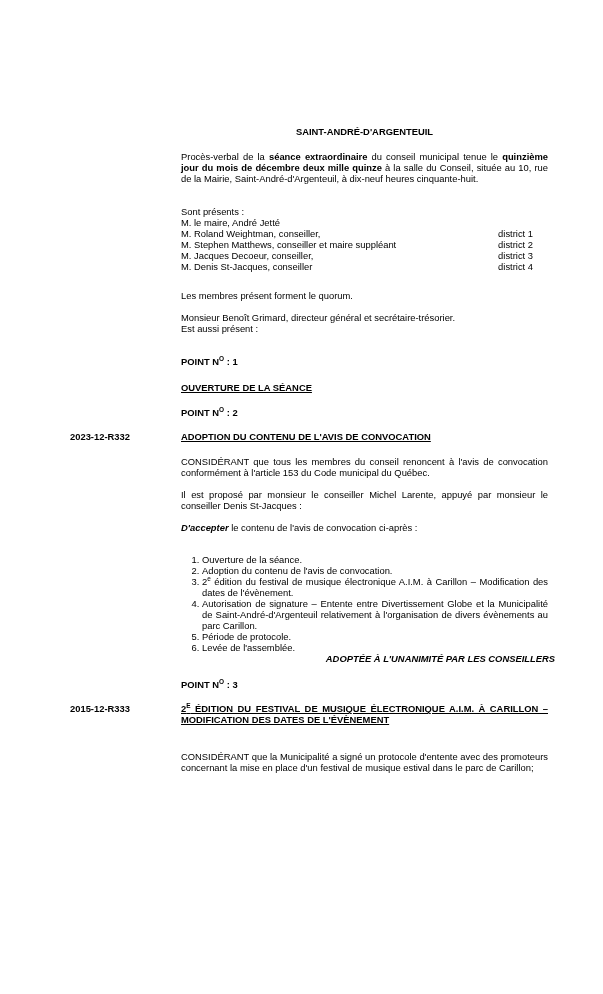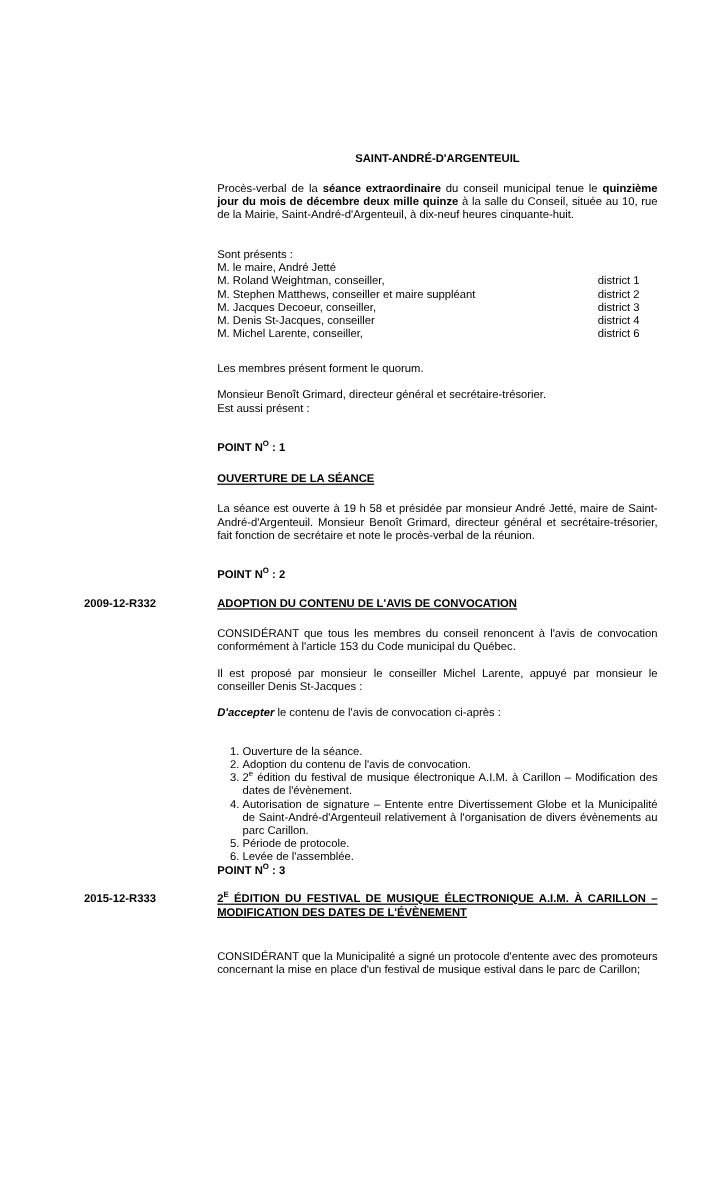--- a/index.html
+++ b/index.html
@@ -82,63 +82,59 @@
         <span class="district">district 2</span>
       </div>
       <div class="member-row">
         <span>M. Jacques Decoeur,  conseiller,</span>
         <span class="district">district 3</span>
       </div>
       <div class="member-row">
         <span>M. Denis St-Jacques,  conseiller</span>
         <span class="district">district 4</span>
       </div>
-      <div class="member-row">
-        <span>M. Michel Larente, conseiller,</span>
-        <span class="district">district 6</span>
-      </div>
     </div>
 
     <p class="gap11">Les membres présent forment le quorum.</p>
 
     <div class="gap22">
       <p>Monsieur Benoît Grimard, directeur général et secrétaire-trésorier.</p>
       <p>Est aussi présent :</p>
     </div>
 
     <p class="point-heading gap15"><span>POINT N</span><sup>O</sup><span> : 1</span></p>
 
     <div class="section-heading gap14">
       <span class="heading-text">OUVERTURE DE LA SÉANCE</span>
     </div>
 
-    <p class="just gap22">La séance est ouverte à 19 h 58 et présidée par monsieur André Jetté, maire de Saint-André-d'Argenteuil. Monsieur Benoît Grimard, directeur général et secrétaire-trésorier, fait fonction de secrétaire et note le procès-verbal de la réunion.</p>
 
     <p class="point-heading gap13"><span>POINT N</span><sup>O</sup><span> : 2</span></p>
 
     <div class="section-heading gap14">
-      <span class="res-label">2009-12-R332</span>
+      <span class="res-label">2023-12-R332</span>
       <span class="heading-text">ADOPTION DU CONTENU DE L'AVIS DE CONVOCATION</span>
     </div>
 
     <p class="just gap11">CONSIDÉRANT que tous les membres du conseil renoncent à l'avis de convocation conformément à l'article 153 du Code municipal du Québec.</p>
 
     <p class="just gap11">Il est proposé par monsieur le conseiller Michel Larente, appuyé par monsieur le conseiller Denis St-Jacques :</p>
 
     <p class="gap21"><span class="lead-bi">D'accepter</span><span> le contenu de l'avis de convocation ci-après :</span></p>
 
     <ol class="agenda gap19">
       <li>Ouverture de la séance.</li>
       <li>Adoption du contenu de l'avis de convocation.</li>
       <li><span>2</span><sup>e</sup><span> édition du festival de musique électronique A.I.M. à Carillon – Modification des dates de l'évènement.</span></li>
       <li>Autorisation de signature – Entente entre Divertissement Globe et la Municipalité de Saint-André-d'Argenteuil relativement à l'organisation de divers évènements au parc Carillon.</li>
       <li>Période de protocole.</li>
       <li>Levée de l'assemblée.</li>
     </ol>
 
+    <p class="adopted gap15">ADOPTÉE À L'UNANIMITÉ PAR LES CONSEILLERS</p>
 
     <p class="point-heading gap13"><span>POINT N</span><sup>O</sup><span> : 3</span></p>
 
     <div class="section-heading gap26">
       <span class="res-label">2015-12-R333</span>
       <span class="heading-text just"><span>2</span><sup>E</sup><span> ÉDITION DU FESTIVAL DE MUSIQUE ÉLECTRONIQUE A.I.M. À CARILLON – MODIFICATION DES DATES DE L'ÉVÈNEMENT</span></span>
     </div>
 
     <p class="just">CONSIDÉRANT que la Municipalité a signé un protocole d'entente avec des promoteurs concernant la mise en place d'un festival de musique estival dans le parc de Carillon;</p>
 

